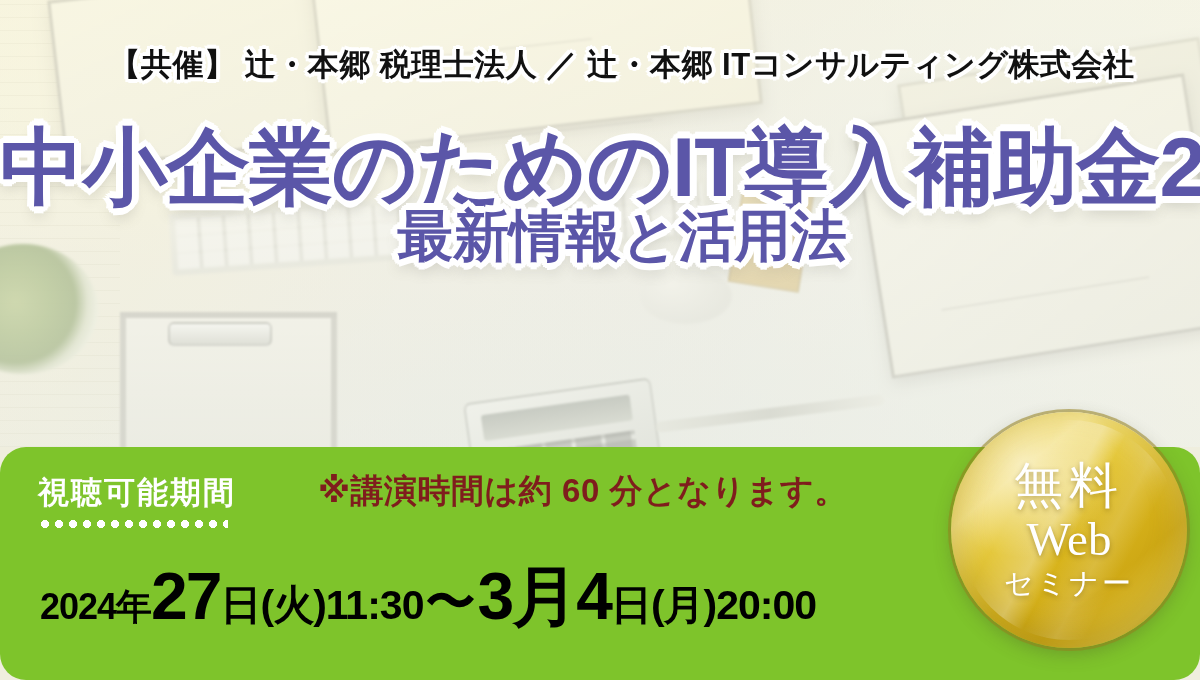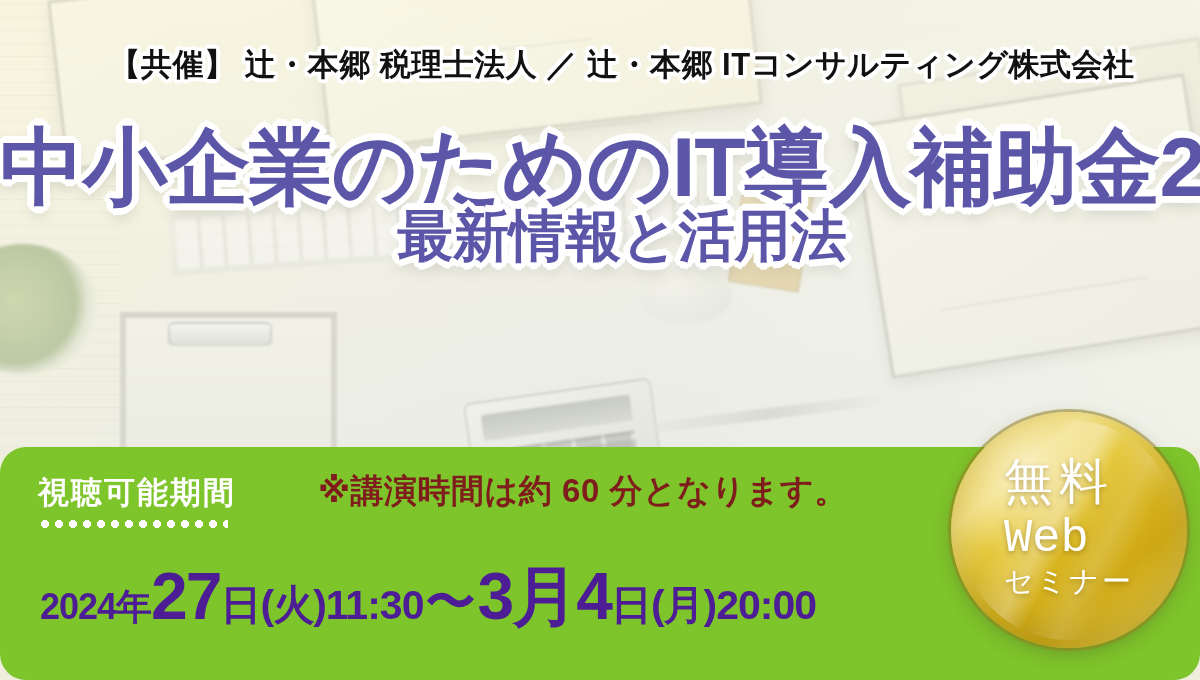--- a/index.html
+++ b/index.html
@@ -205,21 +205,21 @@
     background-image:radial-gradient(circle, #fff 48%, rgba(255,255,255,0) 50%);
     background-size:14px 8px;background-repeat:repeat-x;
   }
   .note{
     position:absolute;left:306px;top:-3px;
     color:#7f1d1d;font-size:33px;font-weight:700;letter-spacing:.5px;white-space:nowrap;margin-left:12px;
   }
 
   .dateline{
     position:absolute;left:40px;top:120px;
-    color:#4c1d95;white-space:nowrap;
+    color:#000000;white-space:nowrap;
     font-weight:700;
     display:flex;align-items:baseline;
   }
   .dateline span{display:inline-block;}
   .d-sm{font-size:36px;letter-spacing:-1px;}
   .d-lg{font-size:66px;letter-spacing:-2px;line-height:.9;}
   .d-md{font-size:41px;letter-spacing:-1px;}
   .d-tilde{font-size:50px;padding:0 2px;}
 
   
@@ -237,23 +237,23 @@
       inset 0 14px 30px rgba(255,248,200,.28);
     display:flex;flex-direction:column;align-items:center;justify-content:center;
   }
   .badge-sheen{
     position:absolute;inset:8px;border-radius:50%;
     background:linear-gradient(118deg, rgba(255,255,255,0) 30%, rgba(255,255,255,.30) 44%,
                rgba(255,255,255,0) 52%, rgba(255,255,255,.16) 63%, rgba(255,255,255,0) 72%);
     pointer-events:none;
   }
   .badge-txt{
-    position:relative;z-index:2;color:#fff;
+    position:relative;z-index:2;text-align:center;color:#fff;
     text-shadow:0 2px 5px rgba(110,85,0,.45);
-    font-family:Liberation Mono, monospace;
+    font-family:Liberation Serif, serif;
   }
   .b1{font-size:49px;font-weight:400;letter-spacing:6px;line-height:1.05;}
   .b2{font-size:47px;font-weight:400;letter-spacing:0px;line-height:1.12;margin-top:2px;}
   .b3{font-size:29px;font-weight:400;letter-spacing:3px;line-height:1.1;margin-top:2px;}
 </style>
 </head>
 <body>
 
 <div class="banner">
 

